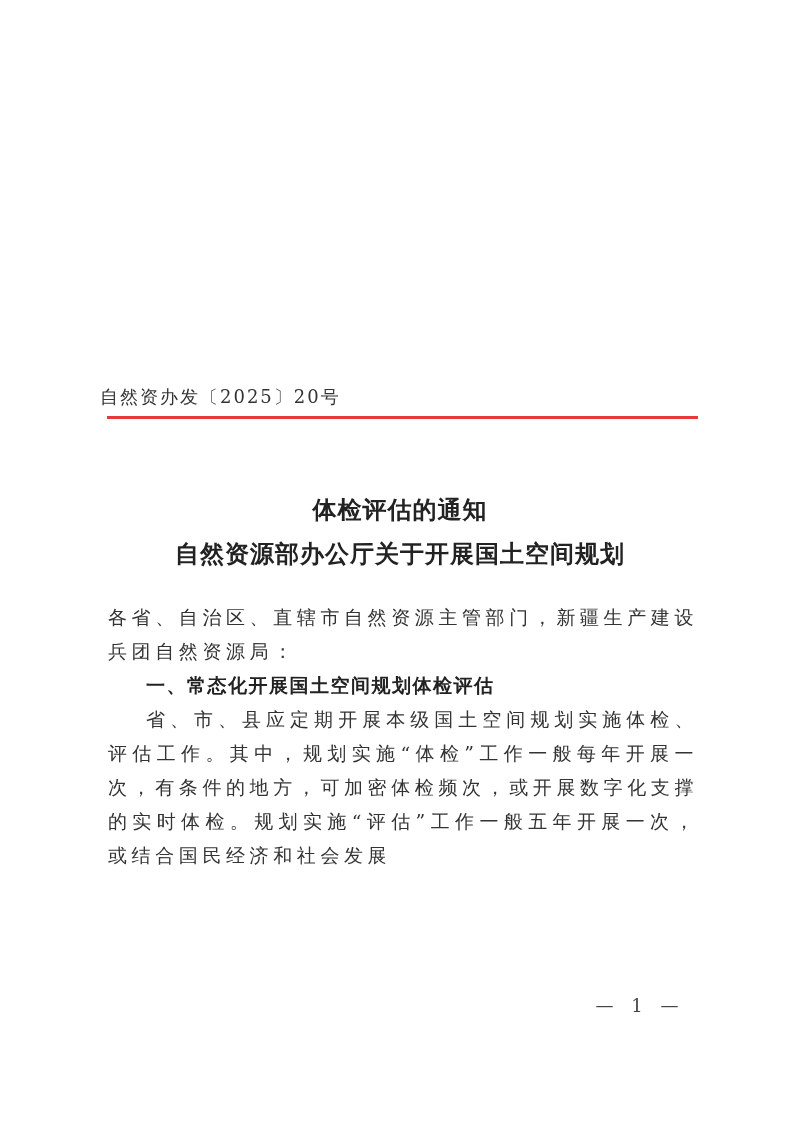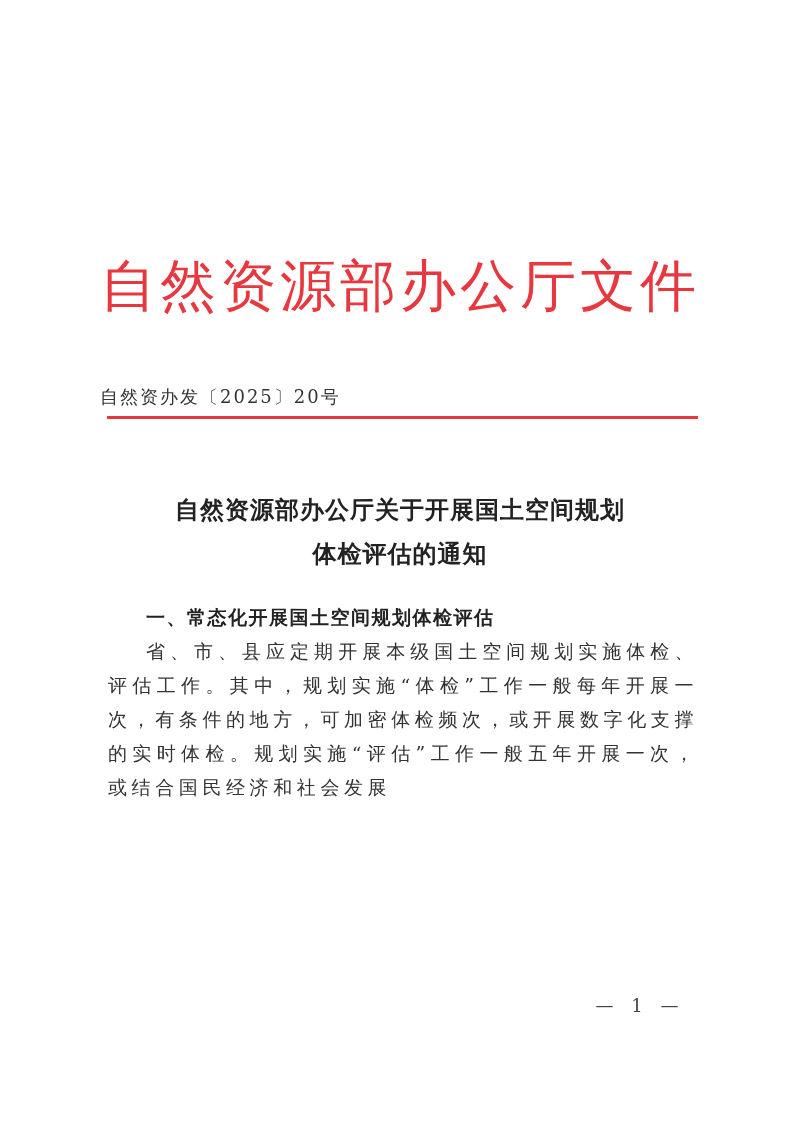--- a/index.html
+++ b/index.html
@@ -98,31 +98,31 @@
       font-size: 18px;
       color: #444444;
       letter-spacing: 6px;
     }
   </style>
 </head>
 <body>
 
 <div class="page">
 
-  <div class="masthead">自然资源部办公厅文件</div>
 
   <div class="doc-number">自然资办发〔2025〕20号</div>
 
   <div class="red-rule"></div>
 
   <div class="title">
+    <div>体检评估的通知</div>
     <div>自然资源部办公厅关于开展国土空间规划</div>
-    <div>体检评估的通知</div>
   </div>
 
   <div class="body-text">
+    <p>各省、自治区、直辖市自然资源主管部门，新疆生产建设兵团自然资源局：</p>
     <p class="section-heading">一、常态化开展国土空间规划体检评估</p>
     <p class="indent">省、市、县应定期开展本级国土空间规划实施体检、评估工作。其中，规划实施“体检”工作一般每年开展一次，有条件的地方，可加密体检频次，或开展数字化支撑的实时体检。规划实施“评估”工作一般五年开展一次，或结合国民经济和社会发展</p>
   </div>
 
   <div class="page-number">— 1 —</div>
 
 </div>
 
 </body></html>

